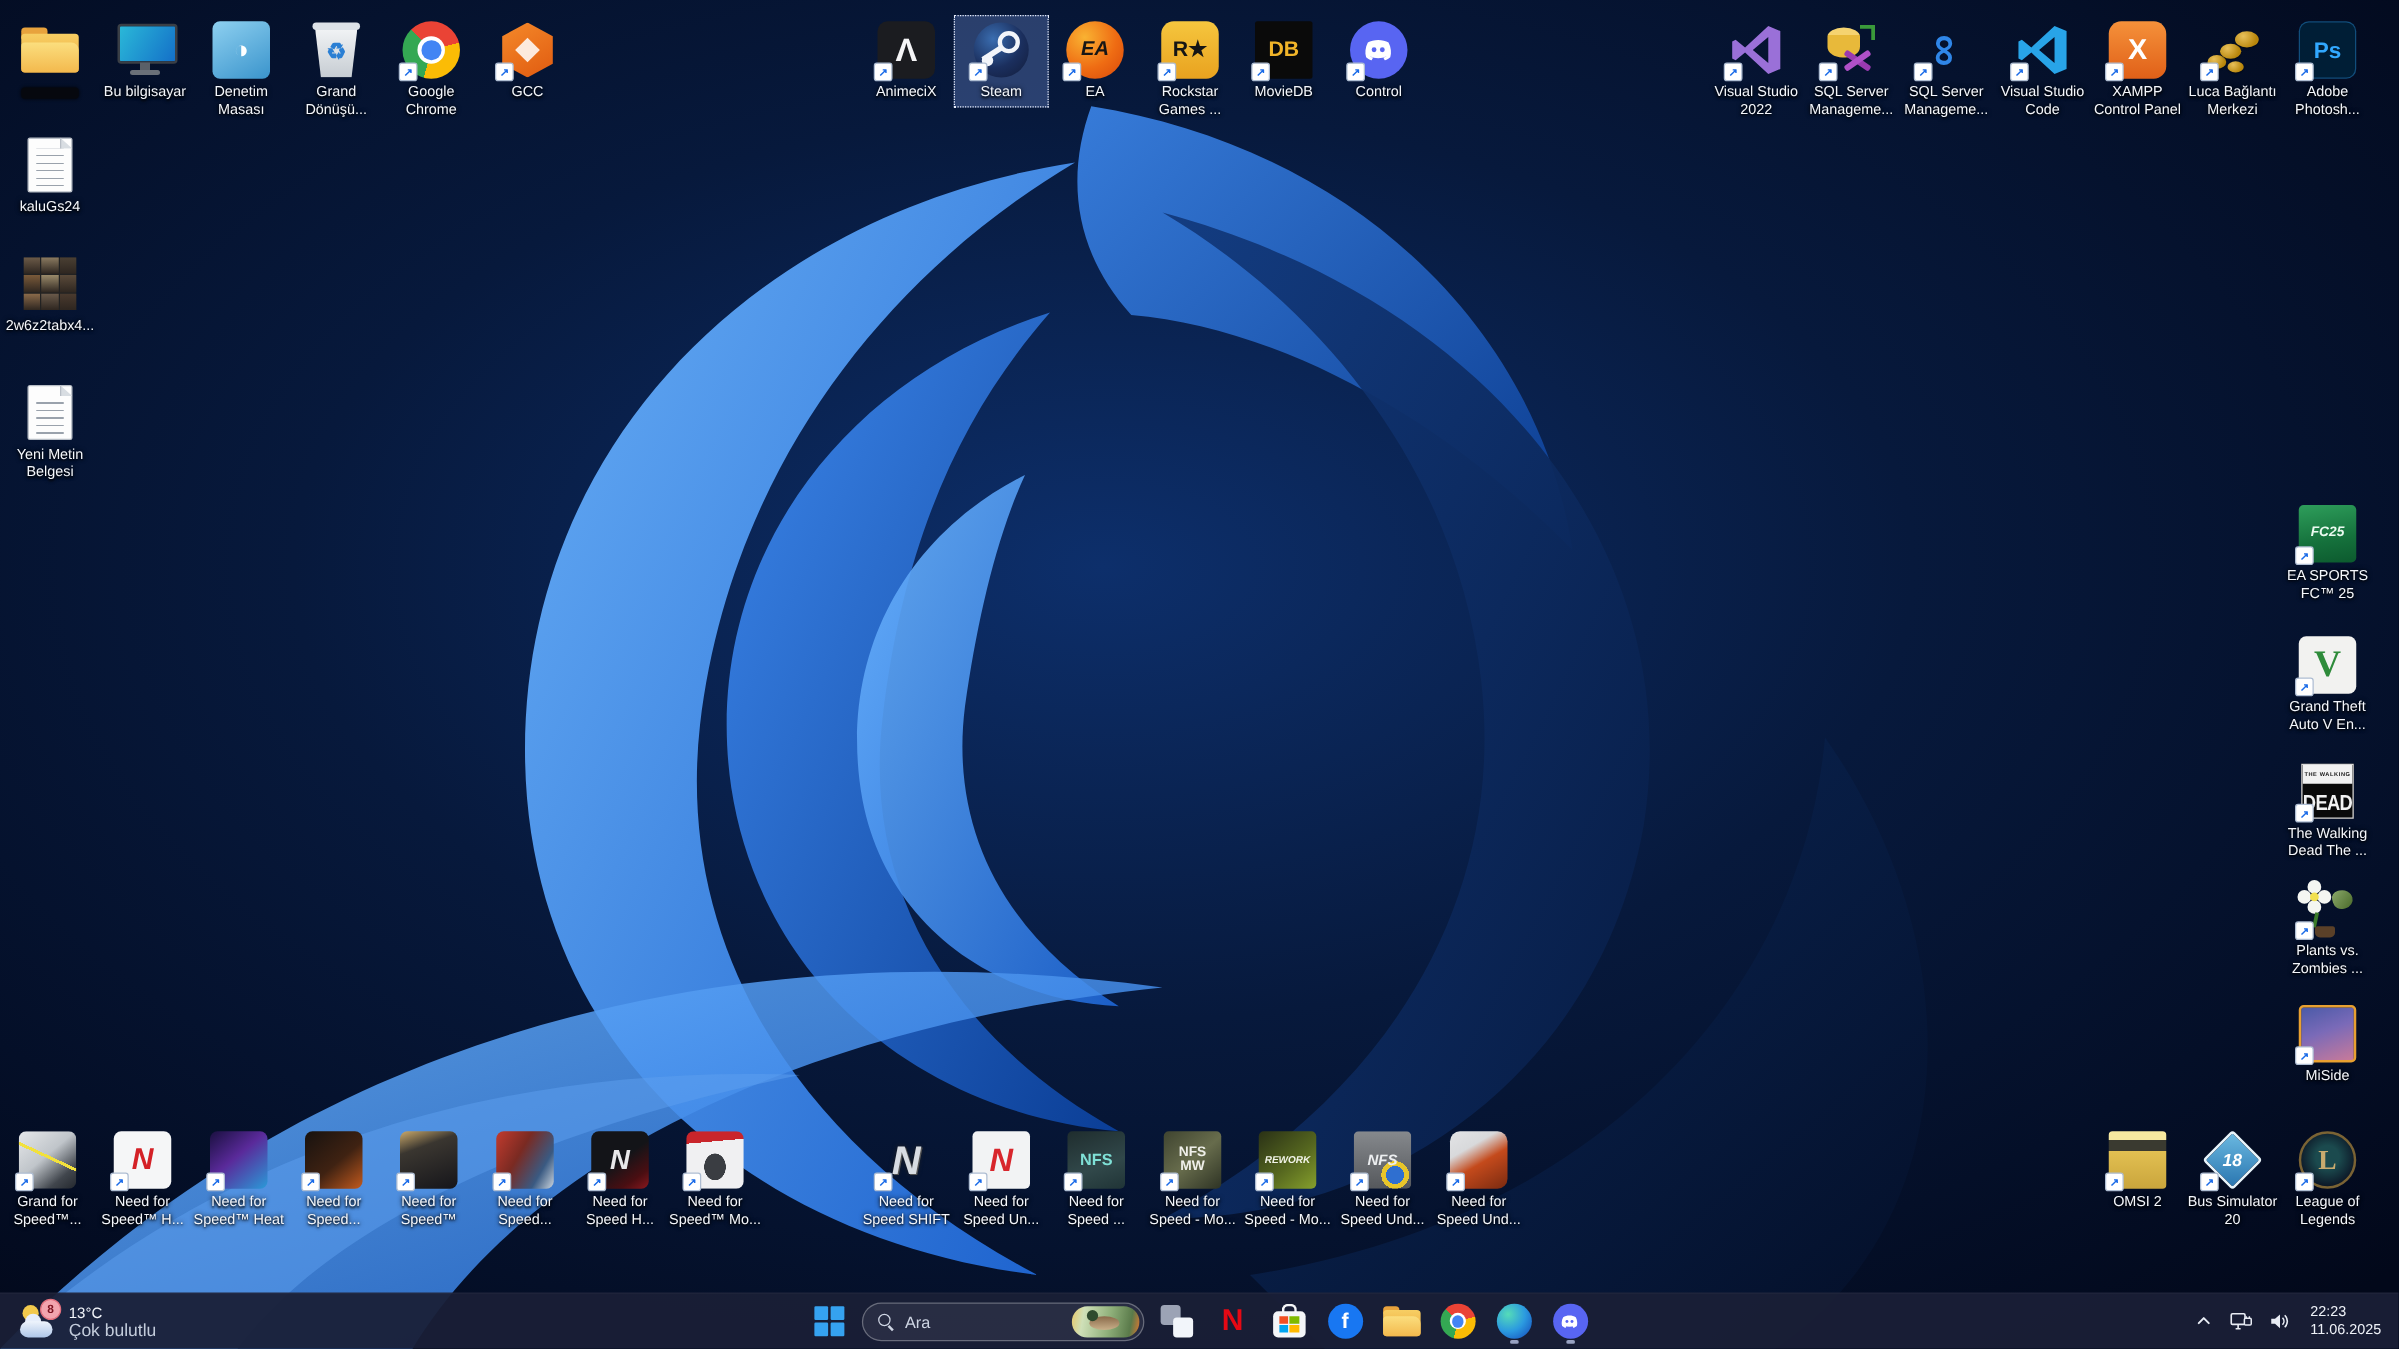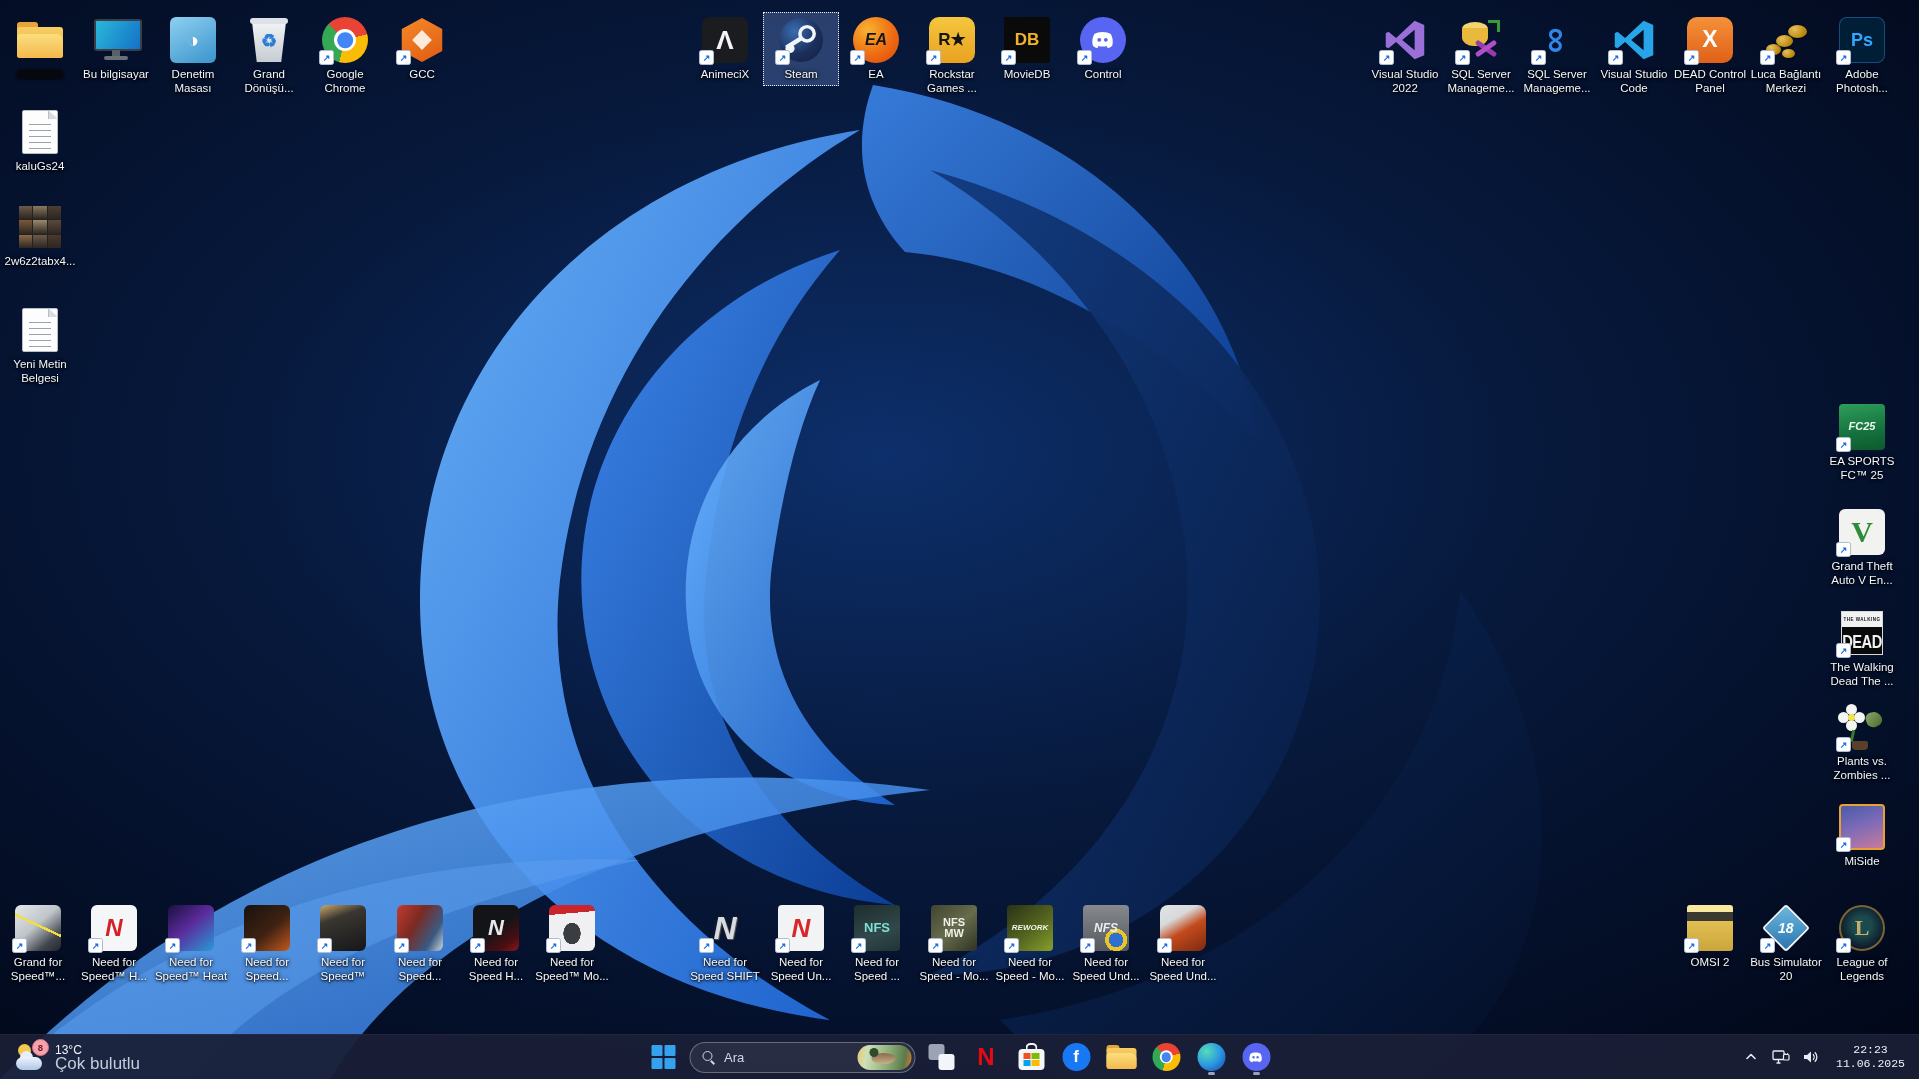--- a/index.html
+++ b/index.html
@@ -20,21 +20,21 @@
     border:1px solid #aebdd2;border-radius:2.5px;display:flex;align-items:center;justify-content:center;
     font-size:9px;color:#1a6be8;font-weight:700;}
   
   #taskbar{position:absolute;left:0;bottom:0;width:1919px;height:44px;
     background:rgba(26,31,54,.94);border-top:1px solid rgba(255,255,255,.04);
     display:flex;align-items:center;}
   #weather{position:absolute;left:8px;top:0;height:44px;display:flex;align-items:center;gap:9px;
     padding:0 8px;border-radius:6px;}
   .wtext{display:flex;flex-direction:column;justify-content:center;}
   .wtemp{font-size:12px;color:#f2f5fa;line-height:14px;}
-  .wcond{font-size:17px;color:#c3ccdb;line-height:14px;}
+  .wcond{font-size:14px;color:#c3ccdb;line-height:14px;}
   .wicon{position:relative;width:30px;height:26px;}
   .wmoon{position:absolute;left:2px;top:0;width:13px;height:13px;border-radius:50%;background:#f2c94c;}
   .wcloud{position:absolute;left:0;bottom:0;width:26px;height:13px;border-radius:8px;background:linear-gradient(#eef4fc,#aec6e8);}
   .wbump{position:absolute;left:4px;bottom:6px;width:13px;height:13px;border-radius:50%;background:#e6eefb;}
   .wbadge{position:absolute;right:-3px;top:-5px;width:15px;height:15px;border-radius:50%;
     background:#f2a4ae;border:1px solid #e2707e;color:#7c1220;font-size:9.5px;font-weight:700;
     display:flex;align-items:center;justify-content:center;}
   #centerbar{position:absolute;left:50%;top:0;height:44px;transform:translateX(-50%);
     display:flex;align-items:center;gap:7px;}
   .tbtn{position:relative;width:38px;height:38px;border-radius:6px;display:flex;align-items:center;justify-content:center;}
@@ -45,22 +45,22 @@
   .mag::before{content:"";position:absolute;left:0;top:0;width:8px;height:8px;border:1.8px solid #cfd6e4;border-radius:50%;}
   .mag::after{content:"";position:absolute;left:9px;top:9px;width:5px;height:1.8px;background:#cfd6e4;transform:rotate(45deg);transform-origin:0 0;}
   #searchtext{font-size:13px;color:#cfd6e4;flex:1;}
   .duck{position:relative;width:54px;height:25px;border-radius:13px;overflow:hidden;
     background:linear-gradient(100deg,#e8c86a 0%,#cfe0b8 18%,#8fb07a 55%,#5a7a4a 85%,#e07830 100%);flex:0 0 auto;}
   .duckbody{position:absolute;left:14px;top:8px;width:24px;height:11px;border-radius:50%;
     background:linear-gradient(#8a6a4a,#c9b08a);}
   .duckhead{position:absolute;left:12px;top:3px;width:9px;height:9px;border-radius:50%;background:#2e4a2e;}
   #tray{position:absolute;right:6px;top:0;height:44px;display:flex;align-items:center;gap:12px;padding-right:4px;}
   .trayicon{display:flex;align-items:center;justify-content:center;width:18px;height:28px;border-radius:4px;}
-  #clock{display:flex;flex-direction:column;align-items:center;justify-content:center;color:#eef1f7;
-    font-size:11.5px;line-height:14px;padding:0 4px;font-family:Liberation Mono, monospace;}
+  #clock{display:flex;flex-direction:column;align-items:flex-start;justify-content:center;color:#eef1f7;
+    font-size:11.5px;line-height:14px;padding:0 4px;}
 </style>
 </head>
 <body>
 
 <div id="stage">
 
   <svg id="wall" viewBox="0 0 1919 1079" preserveAspectRatio="xMidYMid slice">
     <defs>
       <radialGradient id="bgr" cx="46%" cy="42%" r="75%">
         <stop offset="0%" stop-color="#0d2f6b"></stop>
@@ -284,21 +284,21 @@
         </div>
         <div class="lbl">Visual Studio Code</div>
       </div>
       <div class="cell" style="left: 1672px; top: 12px;">
         <div class="icv">
           <div style="width: 46px; height: 46px; display: flex; align-items: center; justify-content: center; box-sizing: border-box; background: linear-gradient(rgb(245, 145, 58), rgb(224, 96, 24)); border-radius: 10px;">
             <span class="glyph" style="color: rgb(255, 255, 255); font-size: 23px;">X</span>
           </div>
           <span class="shortcut">↗</span>
         </div>
-        <div class="lbl">DEAD Control Panel</div>
+        <div class="lbl">XAMPP Control Panel</div>
       </div>
       <div class="cell" style="left: 1748px; top: 12px;">
         <div class="icv">
           <div style="position: relative; width: 48px; height: 44px;">
             <div style="position: absolute; left: 4px; top: 26px; width: 15px; height: 11px; border-radius: 50%; background: radial-gradient(circle at 35% 30%, rgb(232, 192, 90), rgb(184, 134, 11) 70%); box-shadow: rgba(0, 0, 0, 0.4) 0px 1px 1px;"></div>
             <div style="position: absolute; left: 14px; top: 17px; width: 17px; height: 12px; border-radius: 50%; background: radial-gradient(circle at 35% 30%, rgb(232, 192, 90), rgb(184, 134, 11) 70%); box-shadow: rgba(0, 0, 0, 0.4) 0px 1px 1px;"></div>
             <div style="position: absolute; left: 26px; top: 7px; width: 19px; height: 13px; border-radius: 50%; background: radial-gradient(circle at 35% 30%, rgb(232, 192, 90), rgb(184, 134, 11) 70%); box-shadow: rgba(0, 0, 0, 0.4) 0px 1px 1px;"></div>
             <div style="position: absolute; left: 20px; top: 31px; width: 13px; height: 9px; border-radius: 50%; background: radial-gradient(circle at 35% 30%, rgb(232, 192, 90), rgb(184, 134, 11) 70%); box-shadow: rgba(0, 0, 0, 0.4) 0px 1px 1px;"></div>
           </div>
           <span class="shortcut">↗</span>

